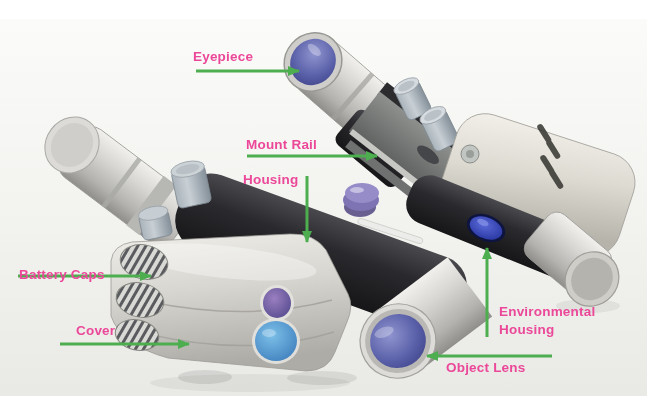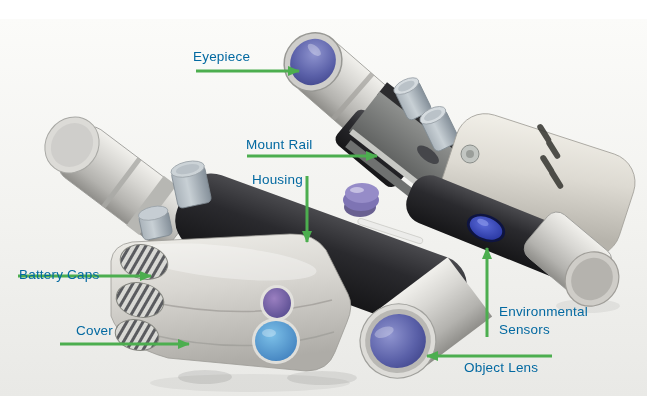--- a/index.html
+++ b/index.html
@@ -5,34 +5,34 @@
   html,body{margin:0;padding:0;}
   body{
     width:647px;height:414px;position:relative;overflow:hidden;
     background:#ffffff;
     font-family:"Liberation Sans", sans-serif;
   }
   #stage{position:absolute;left:0;top:0;width:647px;height:414px;}
   svg{display:block;}
   .label{
     position:absolute;
-    font-weight:normal;
+    font-weight:bold;
     font-size:13.5px;
-    color:#0369a1;
+    color:#ec4899;
     letter-spacing:0.2px;
     white-space:nowrap;
     z-index:5;
   }
   #lbl-eyepiece{left:193px;top:49px;}
   #lbl-mount-rail{left:246px;top:137px;text-align:center;}
-  #lbl-housing{left:252px;top:172px;}
+  #lbl-housing{left:243px;top:172px;}
   #lbl-battery-caps{left:19px;top:251px;margin-top:16px;}
   #lbl-cover{left:76px;top:323px;}
   #lbl-env-sensors{left:499px;top:303px;width:112px;white-space:normal;line-height:1.3;}
-  #lbl-object-lens{left:464px;top:360px;}
+  #lbl-object-lens{left:446px;top:360px;}
 </style>
 </head>
 <body>
 
 <div id="stage">
 <svg width="647" height="414" viewBox="0 0 647 414">
   <defs>
     <linearGradient id="bg" x1="0" y1="0" x2="0" y2="1">
       <stop offset="0" stop-color="#fbfbf9"></stop>
       <stop offset="0.55" stop-color="#f2f2ef"></stop>
@@ -265,14 +265,14 @@
     <line id="ar-object" stroke="#4cae4f" x1="552" y1="356" x2="427" y2="356" marker-end="url(#ah)"></line>
   </g>
 </svg>
 </div>
 
 <div class="label" id="lbl-eyepiece">Eyepiece</div>
 <div class="label" id="lbl-mount-rail">Mount Rail</div>
 <div class="label" id="lbl-housing">Housing</div>
 <div class="label" id="lbl-battery-caps">Battery Caps</div>
 <div class="label" id="lbl-cover">Cover</div>
-<div class="label" id="lbl-env-sensors">Environmental Sensors</div>
+<div class="label" id="lbl-env-sensors">Environmental Housing</div>
 <div class="label" id="lbl-object-lens">Object Lens</div>
 
 </body></html>

